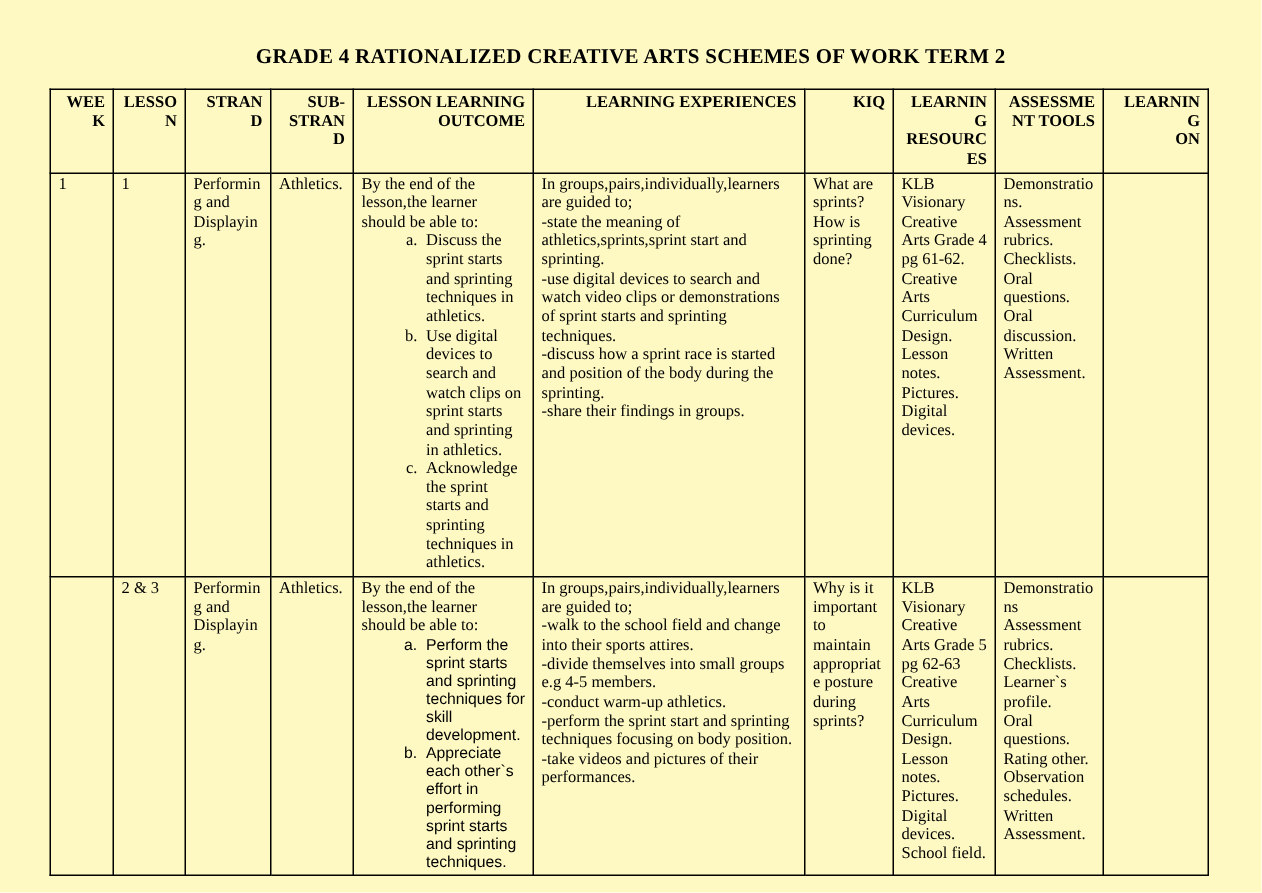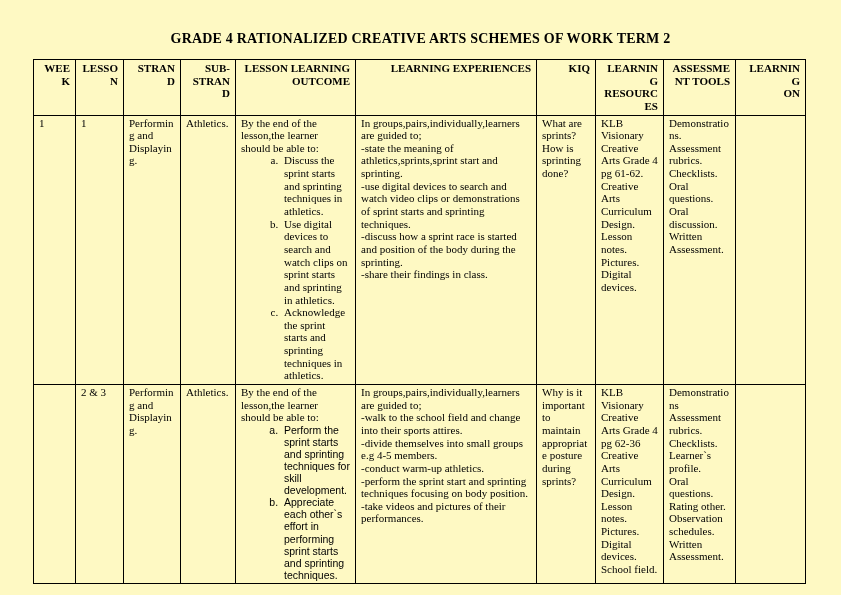--- a/index.html
+++ b/index.html
@@ -109,21 +109,21 @@
               <li class="para">Discuss the sprint starts and sprinting techniques in athletics.</li>
               <li class="para">Use digital devices to search and watch clips on sprint starts and sprinting in athletics.</li>
               <li class="para">Acknowledge the sprint starts and sprinting techniques in athletics.</li>
             </ol>
         </td>
         <td>
             <div class="para">In groups,pairs,individually,learners are guided to;</div>
             <div class="para">-state the meaning of athletics,sprints,sprint start and sprinting.</div>
             <div class="para">-use digital devices to search and watch video clips or demonstrations of sprint starts and sprinting techniques.</div>
             <div class="para">-discuss how a sprint race is started and position of the body during the sprinting.</div>
-            <div class="para">-share their findings in class.</div>
+            <div class="para">-share their findings in groups.</div>
           </td>
         <td>
             <div class="para">What are sprints?</div>
             <div class="para">How is sprinting done?</div>
           </td>
         <td>
             <div class="para">KLB Visionary Creative Arts Grade 4 pg 61-62.</div>
             <div class="para">Creative Arts Curriculum Design.</div>
             <div class="para">Lesson notes.</div>
             <div class="para">Pictures.</div>
@@ -156,21 +156,21 @@
             <div class="para">-walk to the school field and change into their sports attires.</div>
             <div class="para">-divide themselves into small groups e.g 4-5 members.</div>
             <div class="para">-conduct warm-up athletics.</div>
             <div class="para">-perform the sprint start and sprinting techniques focusing on body position.</div>
             <div class="para">-take videos and pictures of their performances.</div>
           </td>
         <td>
             <div class="para">Why is it important to maintain appropriate posture during sprints?</div>
           </td>
         <td>
-            <div class="para">KLB Visionary Creative Arts Grade 4 pg 62-36</div>
+            <div class="para">KLB Visionary Creative Arts Grade 5 pg 62-63</div>
             <div class="para">Creative Arts Curriculum Design.</div>
             <div class="para">Lesson notes.</div>
             <div class="para">Pictures.</div>
             <div class="para">Digital devices.</div>
             <div class="para">School field.</div>
           </td>
         <td>
             <div class="para">Demonstrations</div>
             <div class="para">Assessment rubrics.</div>
             <div class="para">Checklists.</div>

